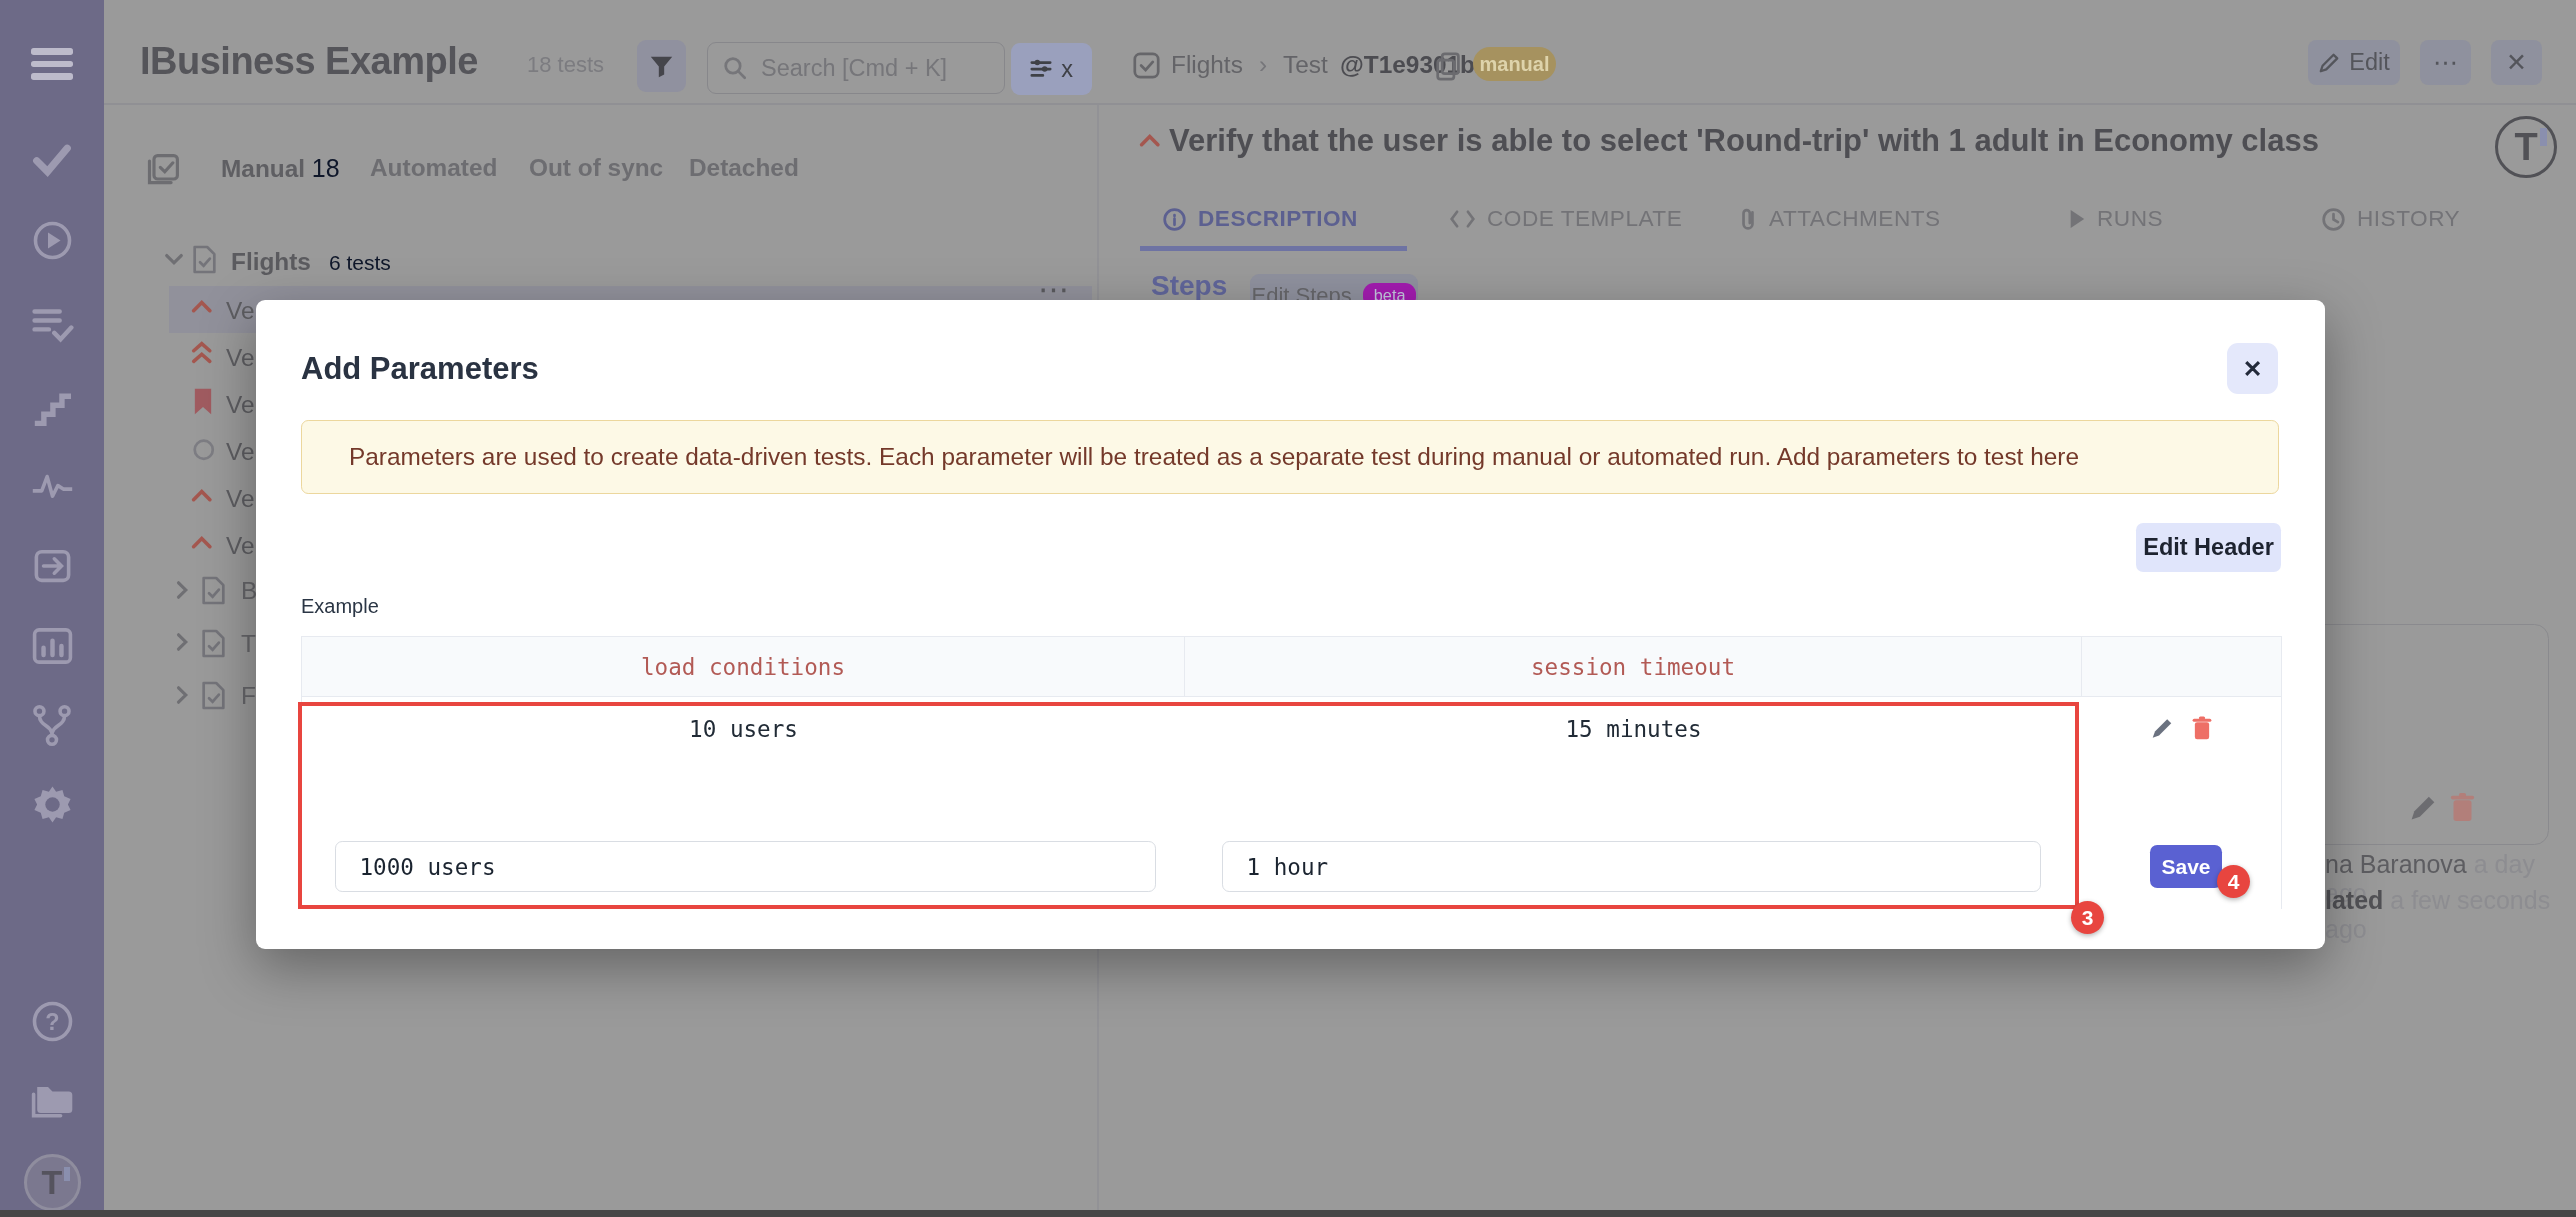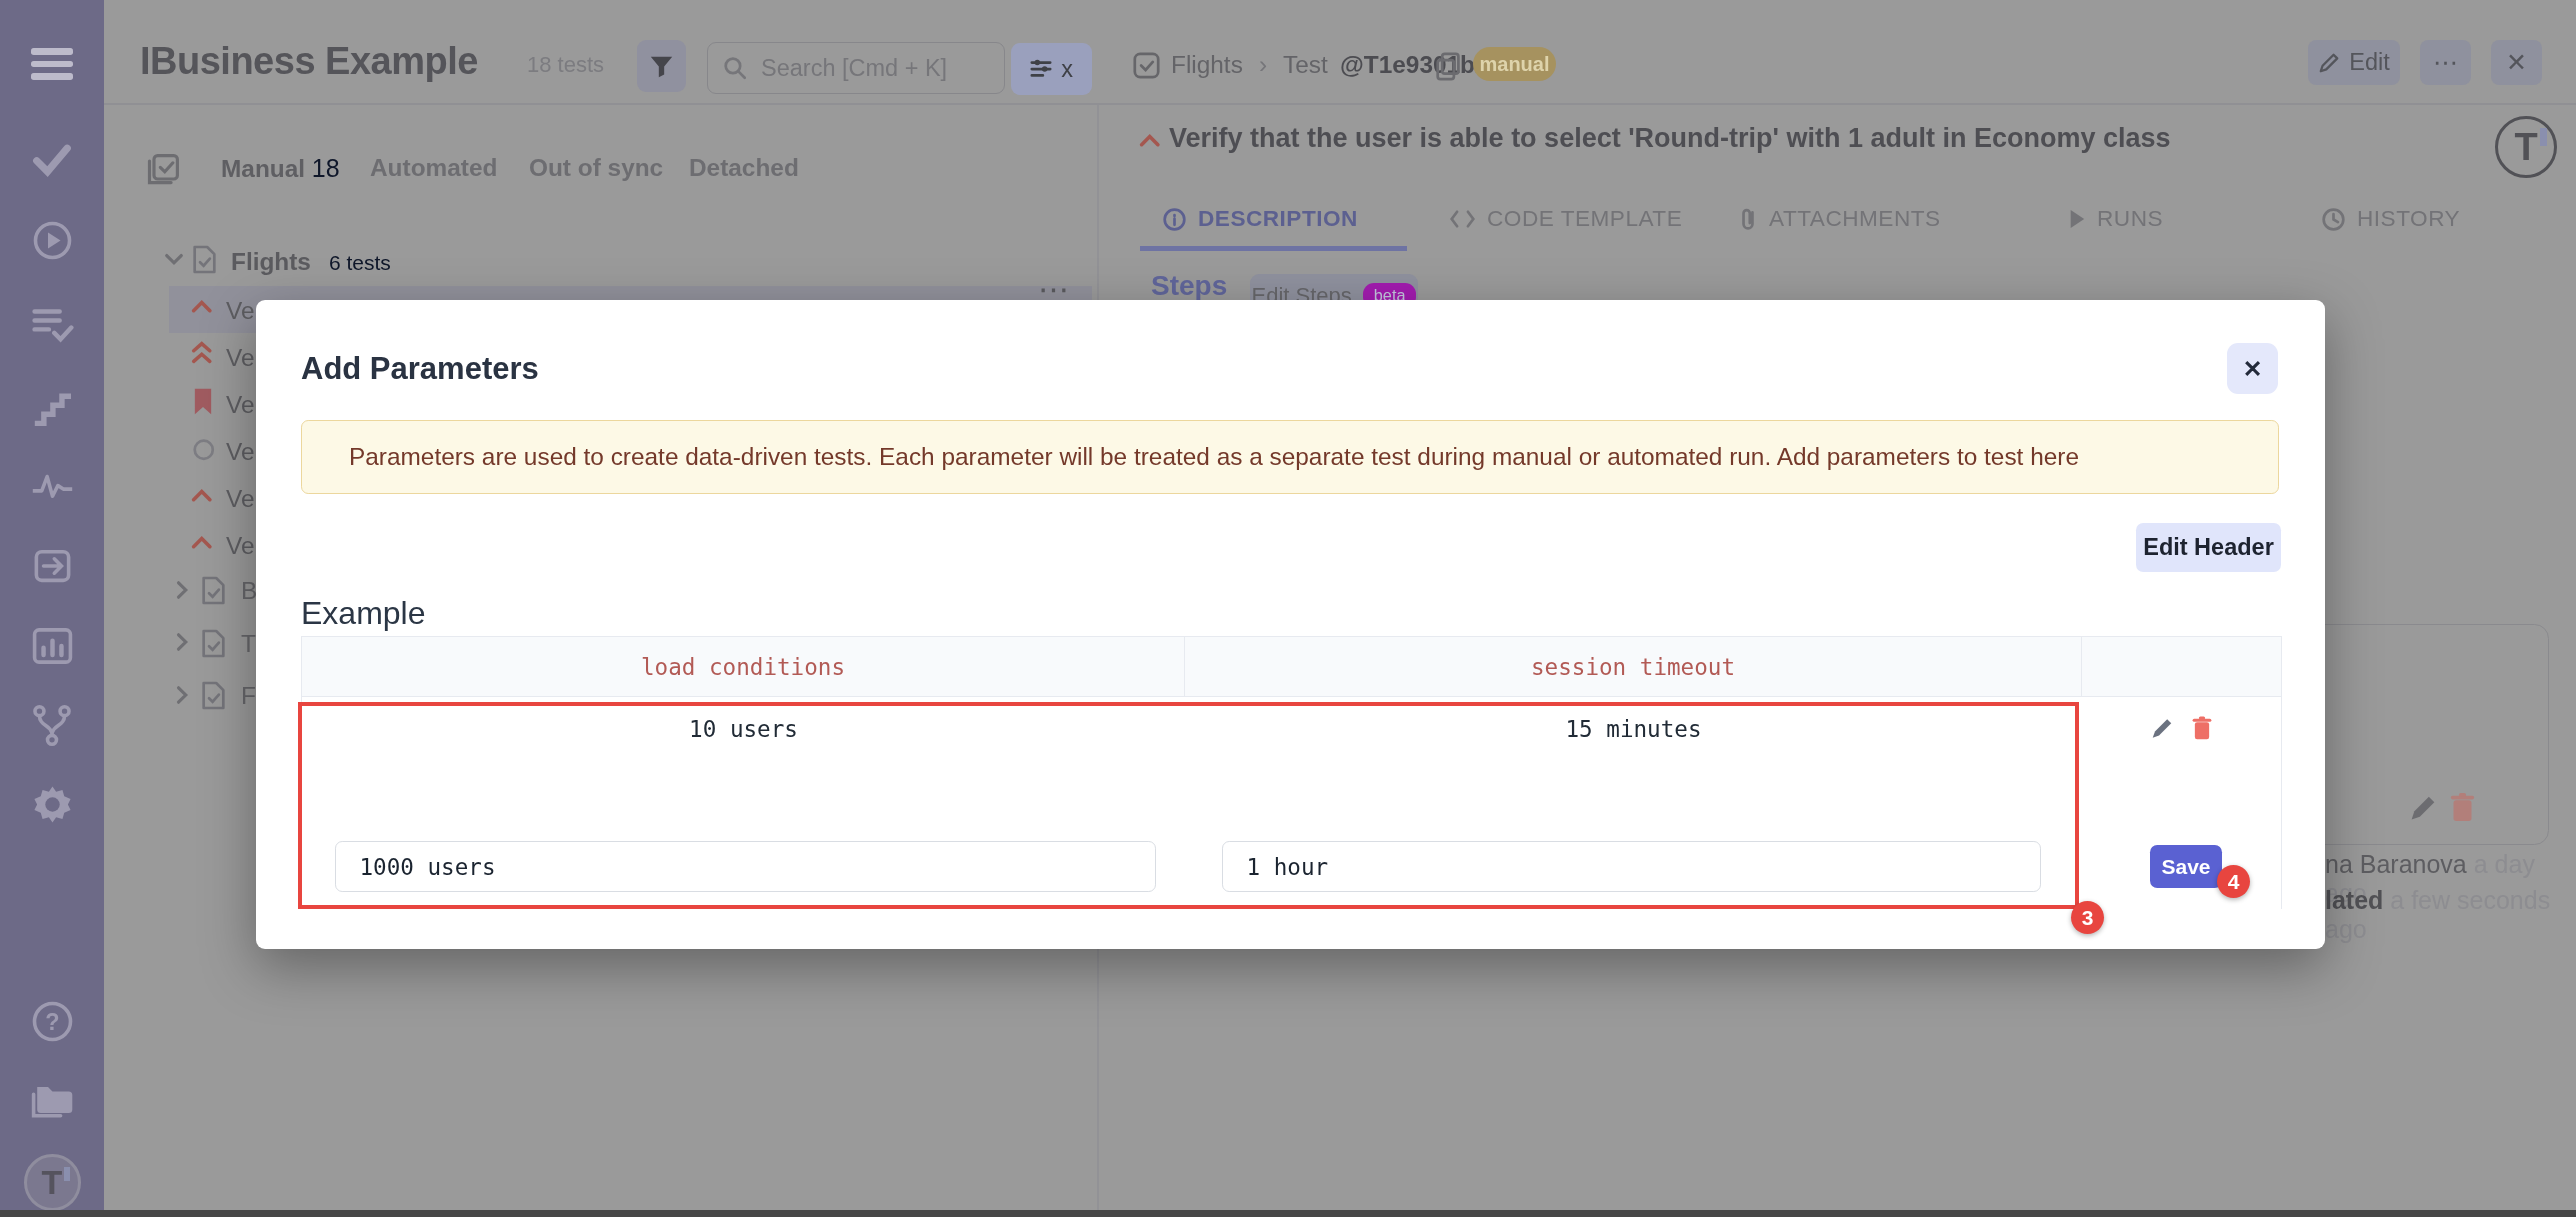--- a/index.html
+++ b/index.html
@@ -43,21 +43,21 @@
 
   
   .flt-label{top:154px;font-size:24.4px;color:#6d6d71;font-weight:bold;}
   .flt-count{font-size:25px;color:#0f172a;font-weight:normal;}
   .tree-row{font-size:24.4px;color:#5d5d61;}
   .tree-count{font-size:21px;color:#0f172a;font-weight:normal;margin-left:18px;}
   .sel-row{left:169px;top:286px;width:923px;height:47px;background:#91919b;}
   .row-ellipsis{left:1038px;top:271px;font-size:31px;color:#5a5a5e;}
 
   
-  .test-title{left:1169px;top:123px;font-size:27px;font-weight:bold;color:#4e4e53;width:1321px;}
+  .test-title{left:1169px;top:123px;font-size:31px;font-weight:bold;color:#4e4e53;width:1321px;}
   .tab{position:absolute;top:206px;font-size:22.6px;letter-spacing:0.5px;color:#737377;display:flex;gap:11px;align-items:center;}
   .tab.active{color:#5c6090;font-weight:bold;}
   .tab-underline{left:1140px;top:246px;width:267px;height:4.5px;background:#6e73a3;}
   .steps-h{left:1151px;top:270px;font-size:28px;font-weight:bold;color:#60659a;}
   .edit-steps{left:1250px;top:274px;width:168px;height:43px;background:#8f919e;border-radius:9px;
       display:flex;align-items:center;justify-content:center;gap:11px;color:#66666a;font-size:22px;}
   .beta-pill{background:#a21caf;color:#c3c7de;font-size:16.3px;border-radius:11px;padding:2.7px 11px;}
   .tlogo{border-radius:50%;border:3.6px solid #515156;display:flex;align-items:center;justify-content:center;}
   .tlogo .t{font-weight:bold;color:#515156;position:relative;}
   .tlogo .tick{position:absolute;background:#8a8fae;}
@@ -72,21 +72,21 @@
   .modal{position:absolute;left:256px;top:300px;width:2069px;height:649px;background:#ffffff;
          border-radius:9px;box-shadow:0 18px 54px rgba(0,0,0,0.35);z-index:20;}
   .m-title{left:45px;top:51px;font-size:31px;font-weight:bold;color:#2a3342;}
   .m-close{left:1971px;top:43px;width:51px;height:51px;background:#e4e8fb;border-radius:11px;
            display:flex;align-items:center;justify-content:center;font-size:23.5px;color:#232a3a;font-weight:bold;}
   .m-banner{left:45px;top:120px;width:1978px;height:74px;background:#fdf9e6;border:1.8px solid #ecd79d;
             border-radius:7.2px;box-sizing:border-box;display:flex;align-items:center;}
   .m-banner span{margin-left:47px;font-size:24.4px;color:#74392a;}
   .m-editheader{left:1880px;top:223px;width:145px;height:49px;background:#e0e5fb;border-radius:7.2px;
             display:flex;align-items:center;justify-content:center;font-size:23.5px;font-weight:bold;color:#1d2330;}
-  .m-example{left:45px;top:295px;font-size:32px;color:#2b3645;}
+  .m-example{left:45px;top:295px;font-size:20px;color:#2b3645;}
 
   .ptable{left:45px;top:336px;width:1981px;height:273px;border:0.9px solid #e7eaf0;box-sizing:border-box;background:#fff;}
   .p-head{position:absolute;left:0;top:0;width:100%;height:60px;background:#f8fafc;border-bottom:0.9px solid #e7eaf0;box-sizing:border-box;}
   .p-col1{left:0;width:883px;} .p-col2{left:883px;width:897px;} .p-col3{left:1780px;width:199px;}
   .pcell{position:absolute;top:0;height:100%;display:flex;align-items:center;justify-content:center;
          font-family:"DejaVu Sans Mono",monospace;}
   .phead-cell{color:#b25a55;font-size:22.6px;border-right:0.9px solid #e7eaf0;box-sizing:border-box;}
   .prow{position:absolute;left:0;width:100%;height:63px;}
   .prow1{top:60px;background:#ffffff;} .prow2{top:123px;background:#f7f9fb;}
   .prow3{top:186px;background:#ffffff;height:87px;}

